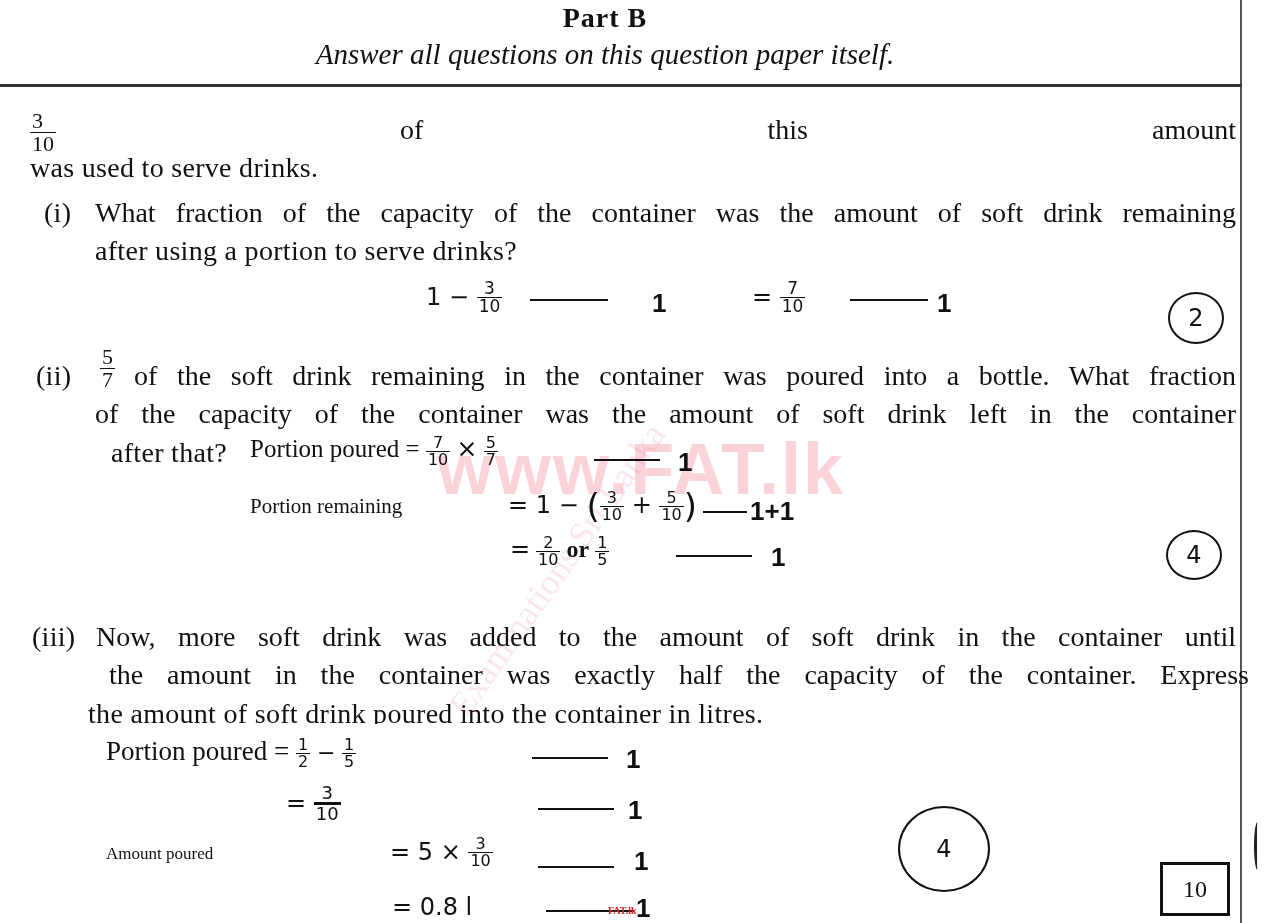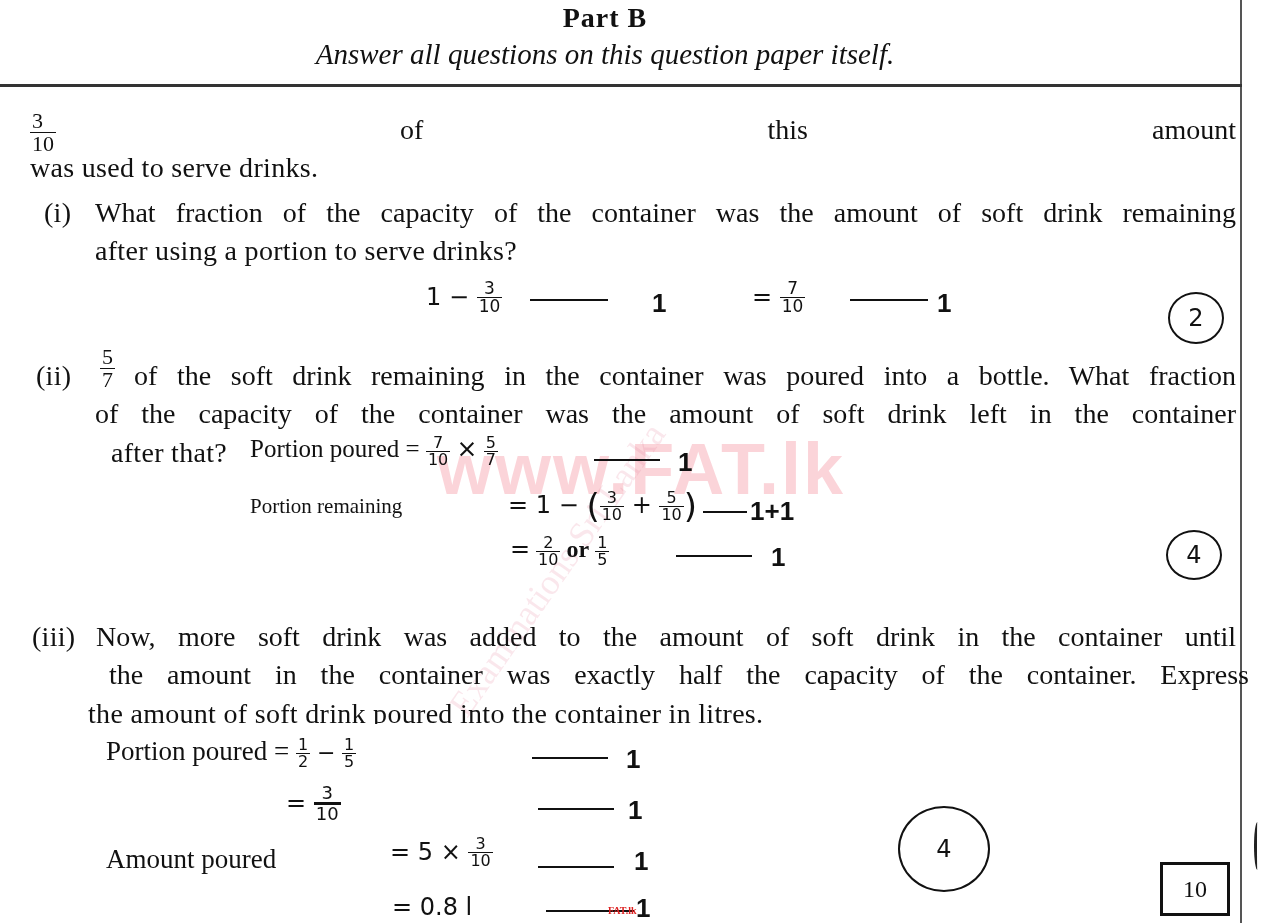--- a/index.html
+++ b/index.html
@@ -121,21 +121,21 @@
 <span class="abs dash" style="left:532px; top:757px; width:76px;"></span>
 <div class="abs mark" style="left:626px; top:744px;">1</div>
 
 <div class="abs ms" style="left:286px; top:784px; font-size:24px;">
   <span>=</span>
   <span class="frac" style="font-size:18px;"><span class="n" style="border-bottom-width:3px;">3</span><span class="d">10</span></span>
 </div>
 <span class="abs dash" style="left:538px; top:808px; width:76px;"></span>
 <div class="abs mark" style="left:628px; top:795px;">1</div>
 
-<div class="abs" style="left:106px; top:844px; font-size:27px;">Amount poured</div>
+<div class="abs" style="left:106px; top:844px; font-size:17px;">Amount poured</div>
 <div class="abs ms" style="left:390px; top:836px; font-size:24px;">
   <span>= 5 ×</span>
   <span class="frac" style="font-size:16px;"><span class="n">3</span><span class="d">10</span></span>
 </div>
 <span class="abs dash" style="left:538px; top:866px; width:76px;"></span>
 <div class="abs mark" style="left:634px; top:846px;">1</div>
 
 <div class="abs ms" style="left:392px; top:893px; font-size:24px;">= 0.8 l</div>
 <span class="abs dash" style="left:546px; top:910px; width:88px;"></span>
 <div class="abs mark" style="left:636px; top:893px;">1</div>

